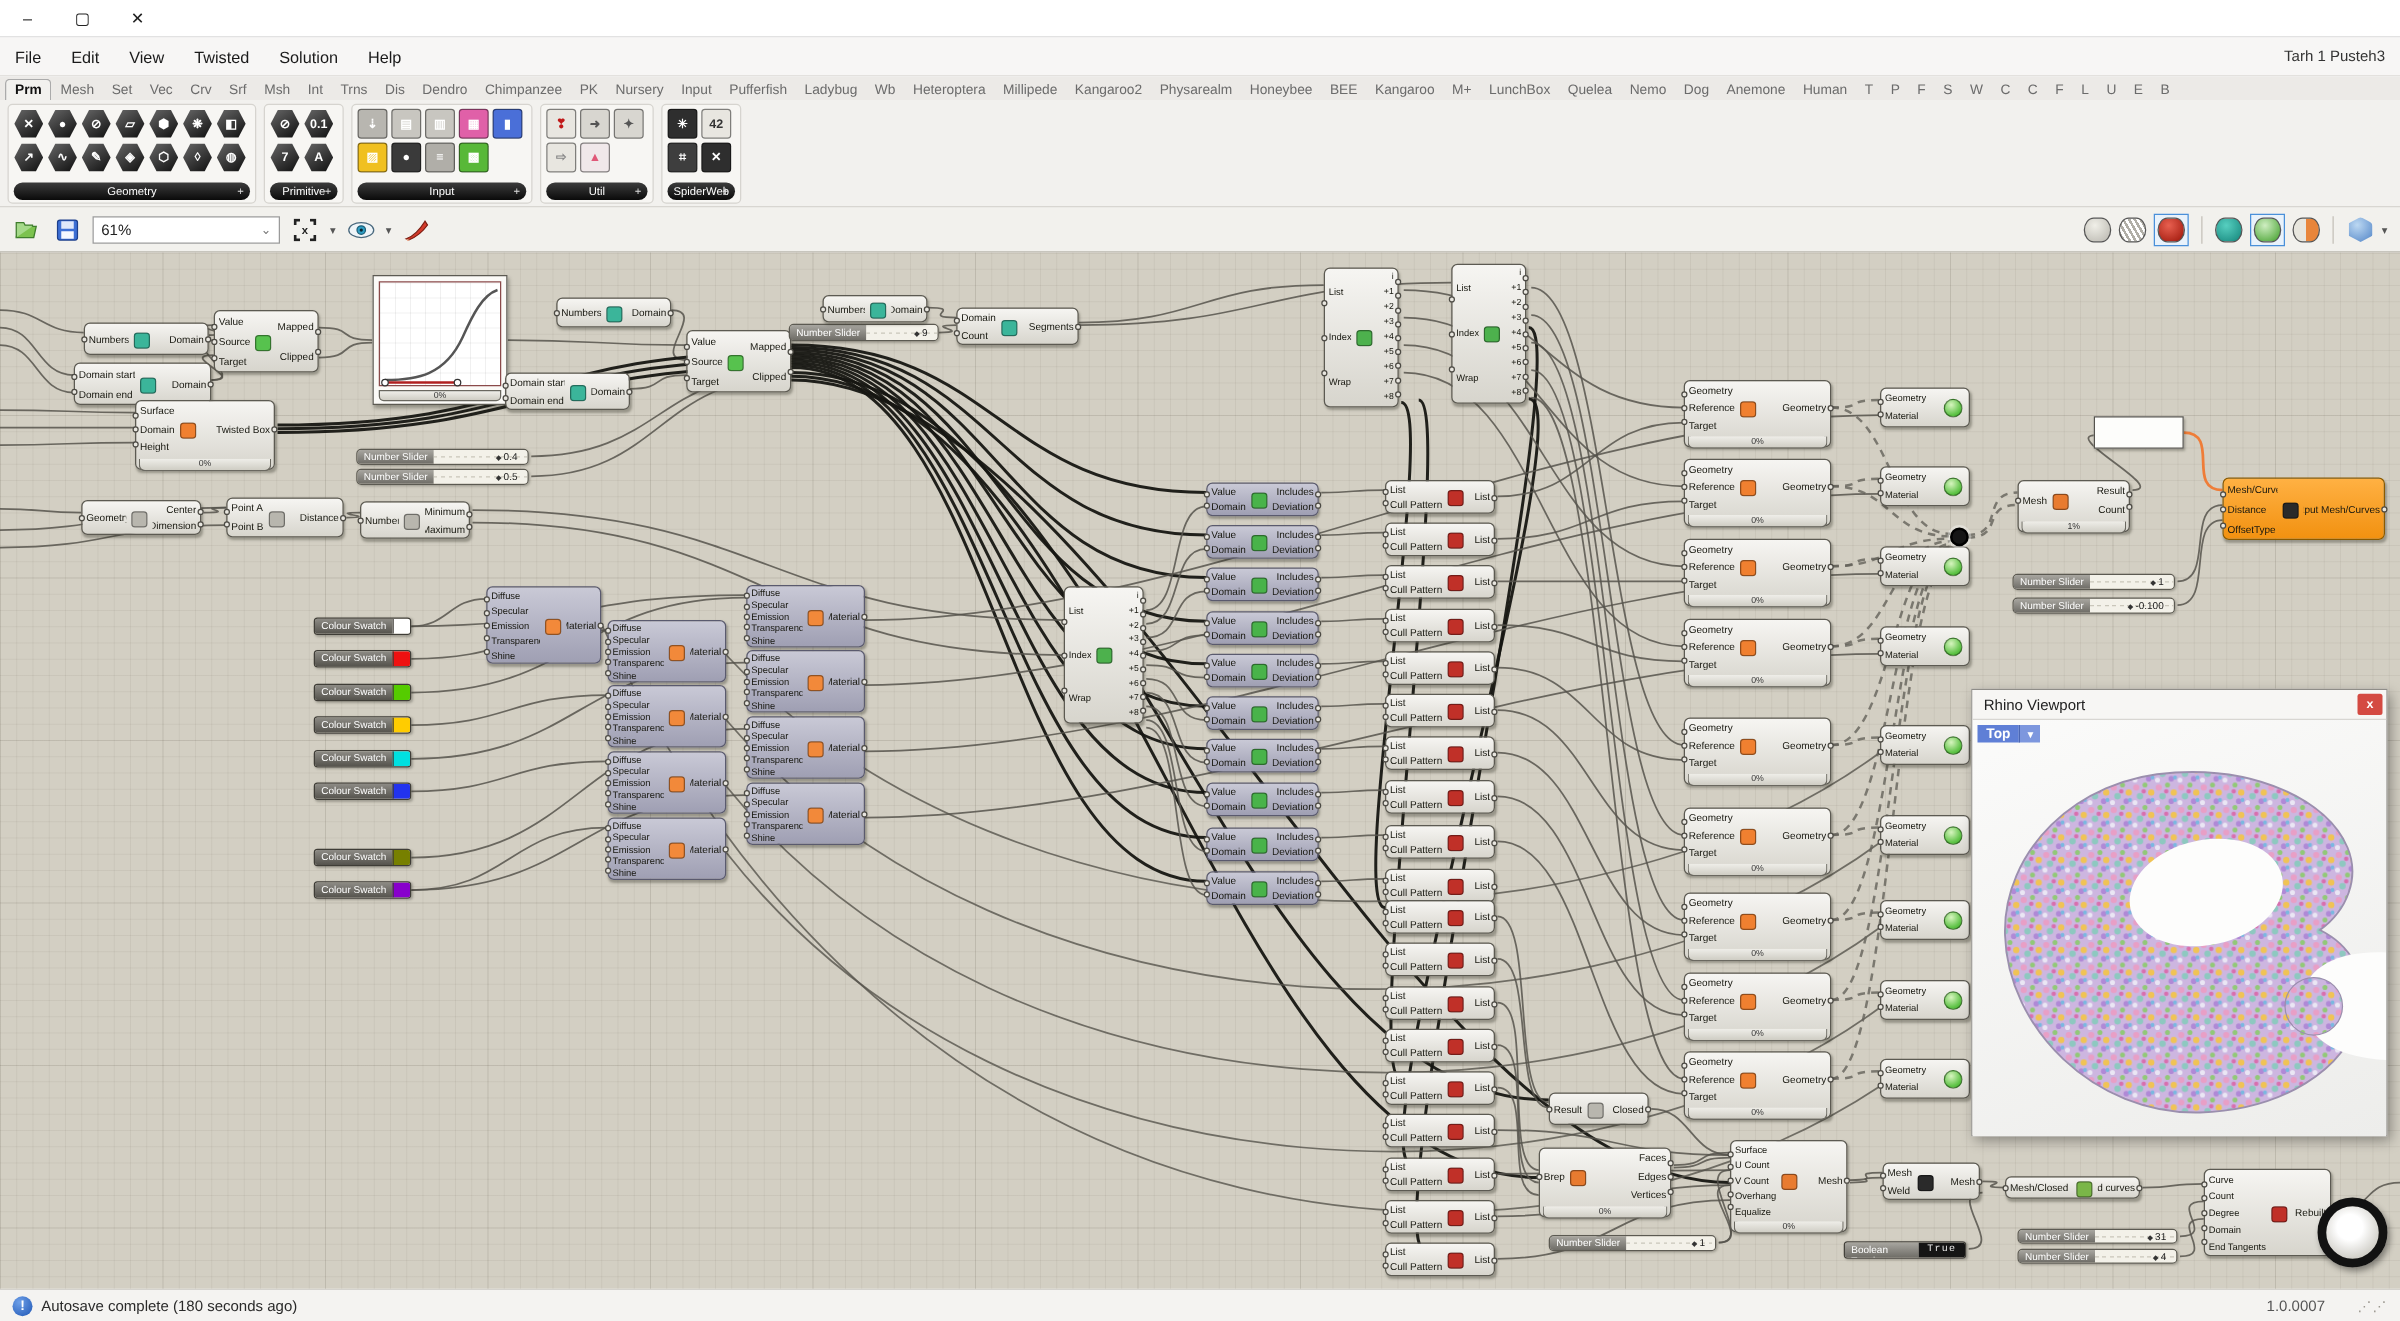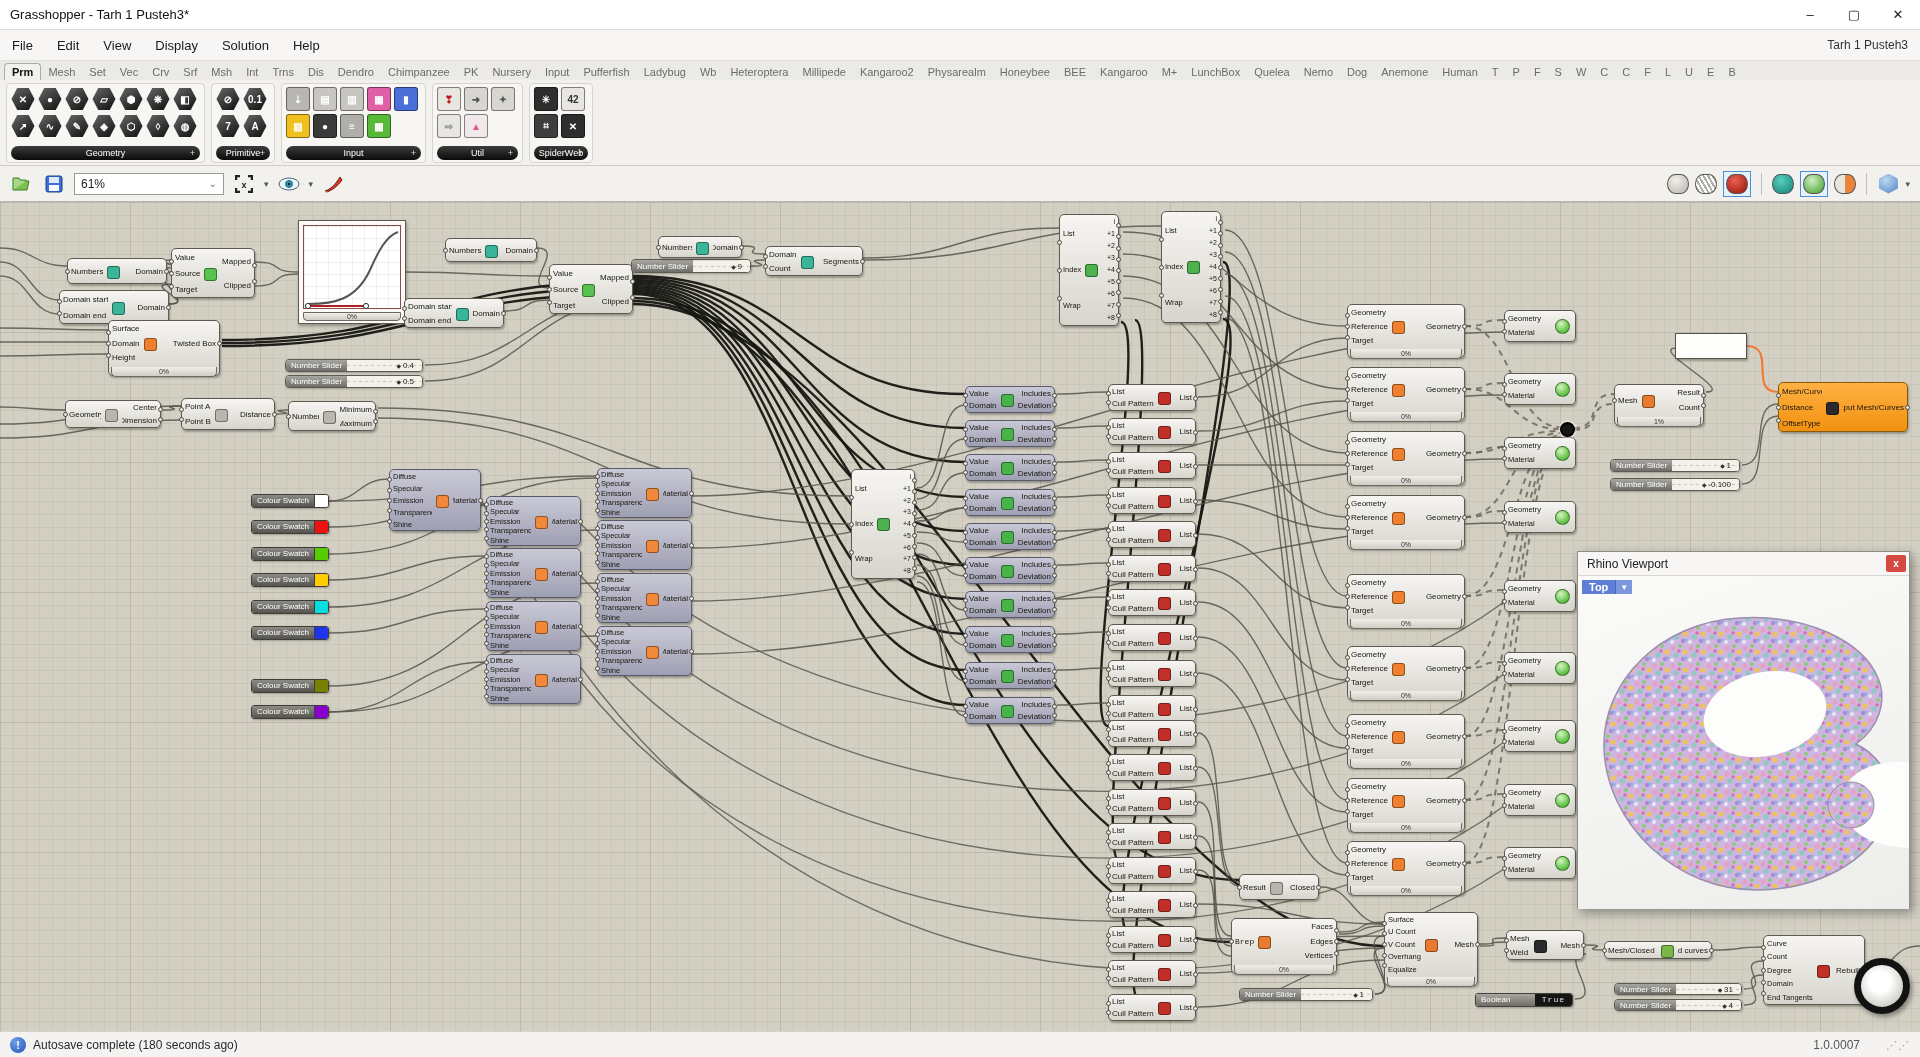--- a/index.html
+++ b/index.html
@@ -93,32 +93,31 @@
   #statusbar .smsg { font-size:12px; color:#2a2a2a; }
   #statusbar .sver { margin-left:auto; font-size:12px; color:#555; padding-right:26px; }
   #statusbar .grip { color:#9a978f; font-size:11px; letter-spacing:1px; }
 </style>
 </head>
 <body>
 
 <div id="app">
 
   <div id="titlebar">
-    <div class="title">Grasshopper - Tarh 1 Pusteh3*</div>
     <div class="winbtn">–</div>
     <div class="winbtn">▢</div>
     <div class="winbtn">✕</div>
   </div>
 
   <div id="menubar">
 
     <div class="menu-item">File</div>
       <div class="menu-item">Edit</div>
       <div class="menu-item">View</div>
-      <div class="menu-item">Display</div>
+      <div class="menu-item">Twisted</div>
       <div class="menu-item">Solution</div>
       <div class="menu-item">Help</div>
       <div class="doc-name">Tarh 1 Pusteh3</div>
   </div>
 
   <div id="tabstrip">
       <div class="gh-tab active">Prm</div>
       <div class="gh-tab">Mesh</div>
       <div class="gh-tab">Set</div>
       <div class="gh-tab">Vec</div>
@@ -1750,21 +1749,21 @@
             <div class="iocol outs">
               <span class="iolabel" style="font-size: 8px;">Closed</span>
             </div>
           </div>
           <div class="port" style="left: -3px; top: 10px;"></div>
           <div class="port" style="right: -3px; top: 10px;"></div>
         </div>
         <div class="node" style="left: 1231px; top: 716px; width: 106px; height: 56px;">
           <div class="cbody" style="height: 46px;">
             <div class="iocol ins">
-              <span class="iolabel" style="font-size: 8px; font-family: Liberation Mono, monospace;">Brep</span>
+              <span class="iolabel" style="font-size: 8px;">Brep</span>
             </div>
             <div class="nicon" style="background: rgb(232, 123, 48);"></div>
             <div class="iocol outs">
               <span class="iolabel" style="font-size: 8px;">Faces</span>
               <span class="iolabel" style="font-size: 8px;">Edges</span>
               <span class="iolabel" style="font-size: 8px;">Vertices</span>
             </div>
           </div>
           <div class="pctbar">0%</div>
           <div class="port" style="left: -3px; top: 20px;"></div>

